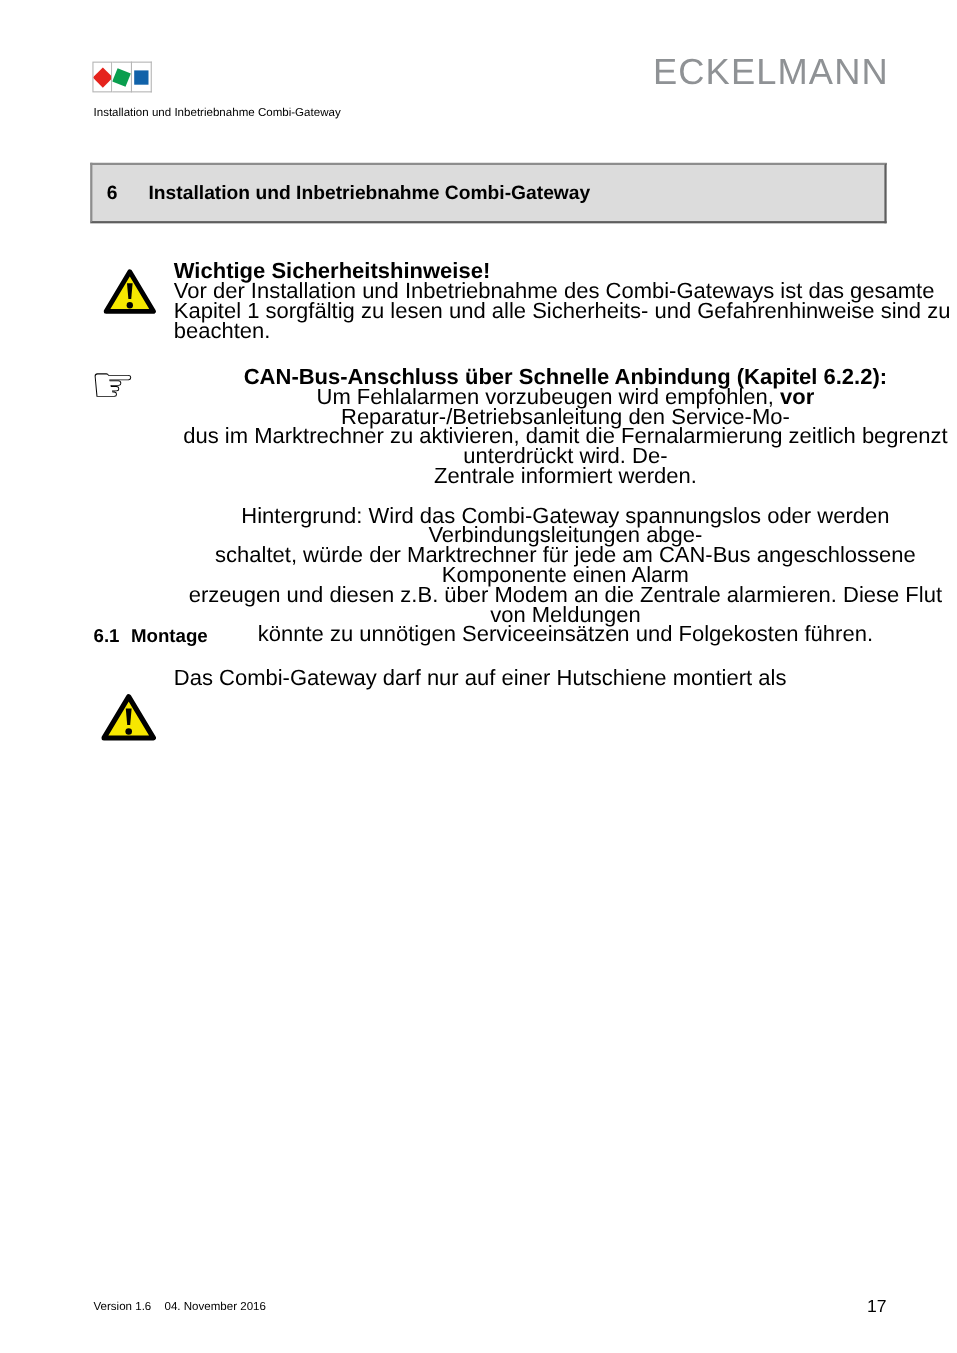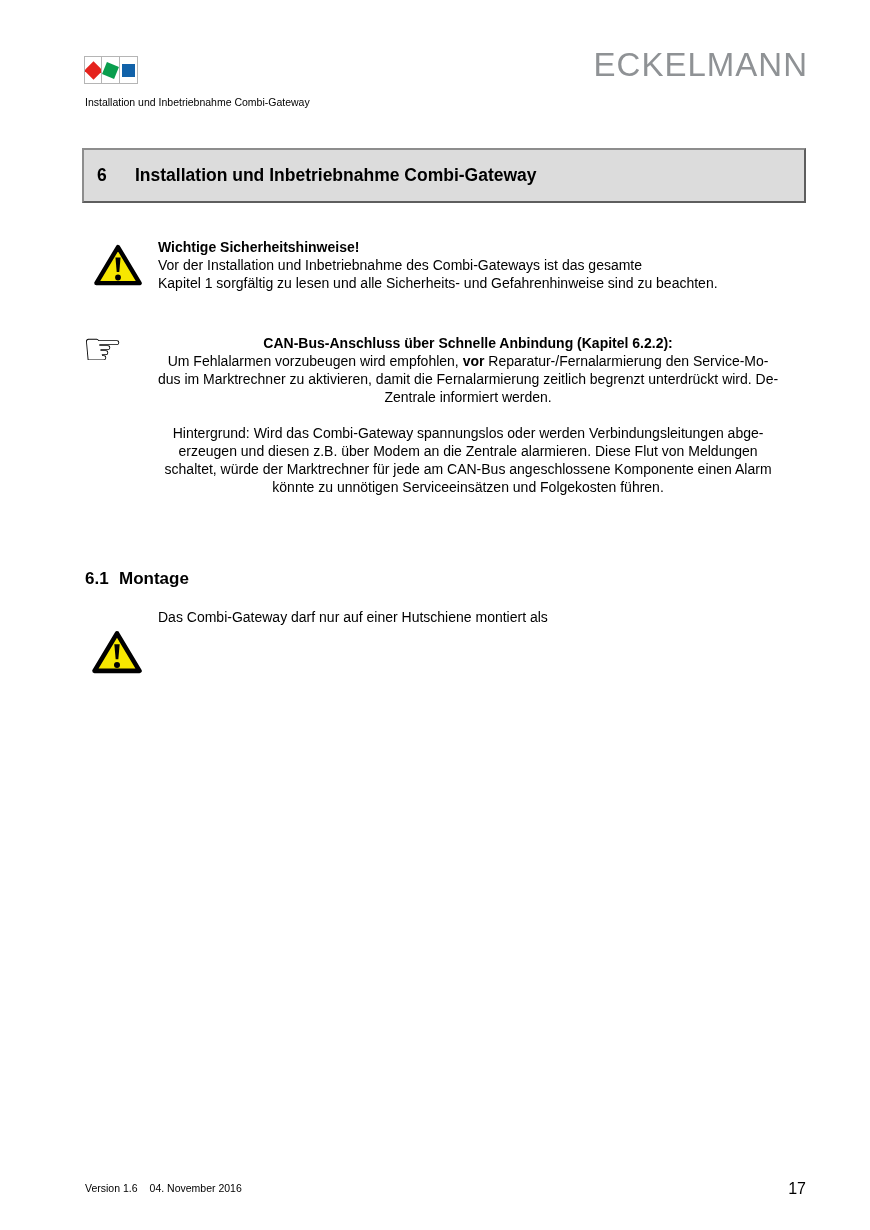--- a/index.html
+++ b/index.html
@@ -60,21 +60,21 @@
     border-color: #8d8d8d #5e5e5e #5e5e5e #8d8d8d;
     display: flex;
     align-items: center;
     padding-left: 13px;
     font-size: 17.5px;
     font-weight: bold;
   }
   .section-bar .sec-num { width: 38px; }
 
   
-  .txt { font-size: 14px; line-height: 18px; }
+  .txt { font-size: 20px; line-height: 18px; }
   .txt .bold, .h-bold { font-weight: bold; }
 
   .warn1-icon  { position: absolute; left: 94px;  top: 243px; }
   .warn1-text  { position: absolute; left: 158px; top: 238px; }
   .note-icon   {
     position: absolute; left: 82px; top: 326px;
     font-family: "DejaVu Sans", sans-serif;
     font-size: 46px; line-height: 46px; color: #000000;
   }
   .note-text   { position: absolute; left: 158px; top: 334px; text-align: center; }
@@ -142,29 +142,29 @@
     <div class="h-bold">Wichtige Sicherheitshinweise!</div>
     <div>
         <div>Vor der Installation und Inbetriebnahme des Combi-Gateways ist das gesamte</div>
         <div>Kapitel 1 sorgfältig zu lesen und alle Sicherheits- und Gefahrenhinweise sind zu beachten.</div>
       </div>
   </div>
 
   <div class="note-icon">☞</div>
   <div class="note-text txt">
     <div class="h-bold">CAN-Bus-Anschluss über Schnelle Anbindung (Kapitel 6.2.2):</div>
-    <div><span>Um Fehlalarmen vorzubeugen wird empfohlen, </span><span class="bold">vor</span><span> Reparatur-/Fernalarmierung den Service-Mo-</span></div>
+    <div><span>Um Fehlalarmen vorzubeugen wird empfohlen, </span><span class="bold">vor</span><span> Reparatur-/Betriebsanleitung den Service-Mo-</span></div>
     <div>
         <div>dus im Marktrechner zu aktivieren, damit die Fernalarmierung zeitlich begrenzt unterdrückt wird. De-</div>
         <div>Zentrale informiert werden.</div>
       </div>
     <div class="note-para2">
         <div>Hintergrund: Wird das Combi-Gateway spannungslos oder werden Verbindungsleitungen abge-</div>
+        <div>schaltet, würde der Marktrechner für jede am CAN-Bus angeschlossene Komponente einen Alarm</div>
         <div>erzeugen und diesen z.B. über Modem an die Zentrale alarmieren. Diese Flut von Meldungen</div>
-        <div>schaltet, würde der Marktrechner für jede am CAN-Bus angeschlossene Komponente einen Alarm</div>
         <div>könnte zu unnötigen Serviceeinsätzen und Folgekosten führen.</div>
       </div>
   </div>
 
   <div class="subsection">
     <span class="sub-num">6.1</span>
     <span>Montage</span>
   </div>
 
   <div class="warn2-icon">

